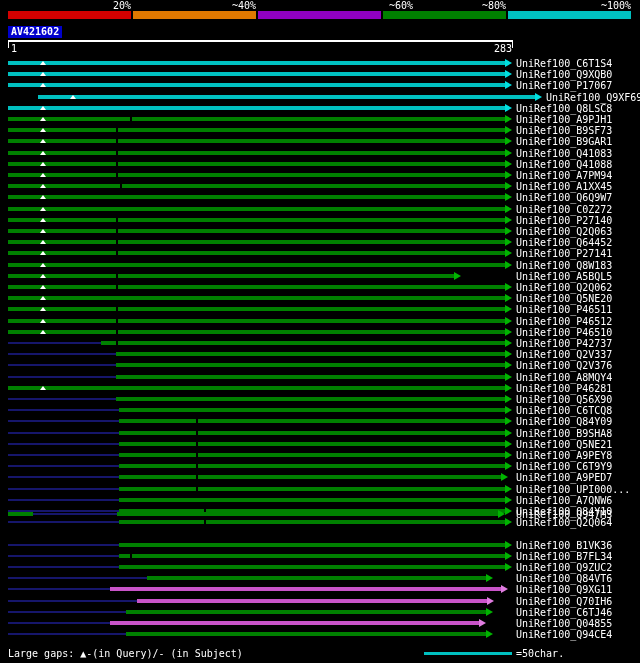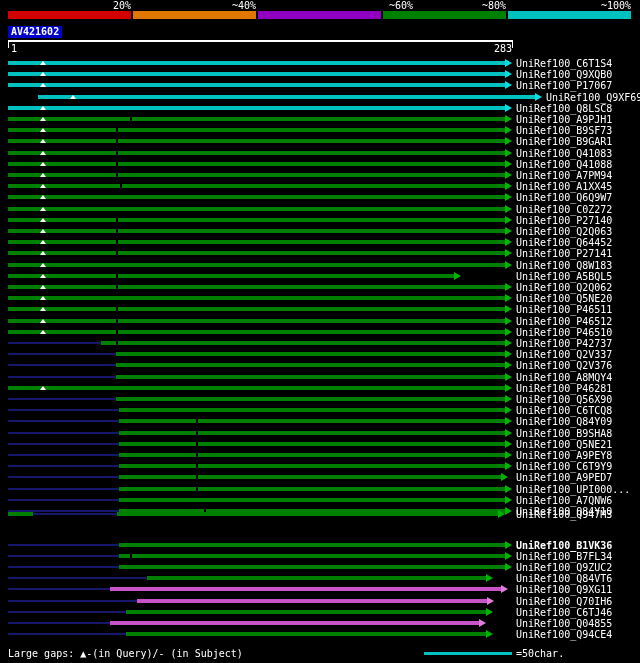--- a/index.html
+++ b/index.html
@@ -325,28 +325,35 @@
         <div class="harrow" style="left: 505px; border-left: 7px solid rgb(0, 180, 0);"></div>
         <div class="hlabel">UniRef100_A7QNW6</div>
       </div>
       <div class="arow" style="top: 506px;">
         <div class="lline" style="left: 8px; width: 111.032px; background: rgb(22, 22, 107);"></div>
         <div class="hbar" style="left: 119.032px; width: 385.968px; background: rgb(0, 128, 0);"></div>
         <div class="harrow" style="left: 505px; border-left: 7px solid rgb(0, 180, 0);"></div>
         <div class="sgap" style="left: 204.39px;"></div>
         <div class="hlabel">UniRef100_Q84Y10</div>
       </div>
+      <div class="arow" style="top: 517.2px;">
+        <div class="lline" style="left: 8px; width: 111.032px; background: rgb(22, 22, 107);"></div>
+        <div class="hbar" style="left: 119.032px; width: 385.968px; background: rgb(0, 128, 0);"></div>
+        <div class="harrow" style="left: 505px; border-left: 7px solid rgb(0, 180, 0);"></div>
+        <div class="sgap" style="left: 204.39px;"></div>
+        <div class="hlabel">UniRef100_Q2Q064</div>
+      </div>
       <div class="arow" style="top: 509px;">
         <div class="lline" style="left: 32.6738px; width: 84.5957px; background: rgb(22, 22, 107);"></div>
         <div class="hbar" style="left: 8px; width: 24.6738px; background: rgb(0, 128, 0);"></div>
         <div class="hbar" style="left: 117.27px; width: 380.681px; background: rgb(0, 128, 0);"></div>
         <div class="harrow" style="left: 497.95px; border-left: 7px solid rgb(0, 180, 0);"></div>
         <div class="hlabel">UniRef100_Q947M3</div>
       </div>
-      <div class="arow" style="top: 539.6px; font-weight: bold;">
+      <div class="arow" style="top: 539.6px;">
         <div class="lline" style="left: 8px; width: 111.032px; background: rgb(22, 22, 107);"></div>
         <div class="hbar" style="left: 119.032px; width: 385.968px; background: rgb(0, 128, 0);"></div>
         <div class="harrow" style="left: 505px; border-left: 7px solid rgb(0, 180, 0);"></div>
         <div class="hlabel">UniRef100_B1VK36</div>
       </div>
       <div class="arow" style="top: 550.8px;">
         <div class="lline" style="left: 8px; width: 111.032px; background: rgb(22, 22, 107);"></div>
         <div class="hbar" style="left: 119.032px; width: 385.968px; background: rgb(0, 128, 0);"></div>
         <div class="harrow" style="left: 505px; border-left: 7px solid rgb(0, 180, 0);"></div>
         <div class="sgap" style="left: 130.369px;"></div>

